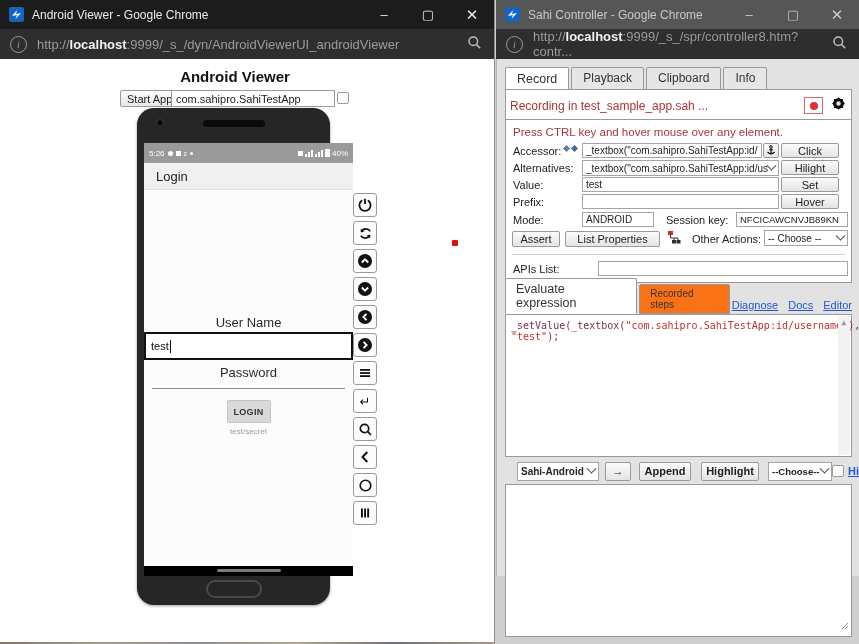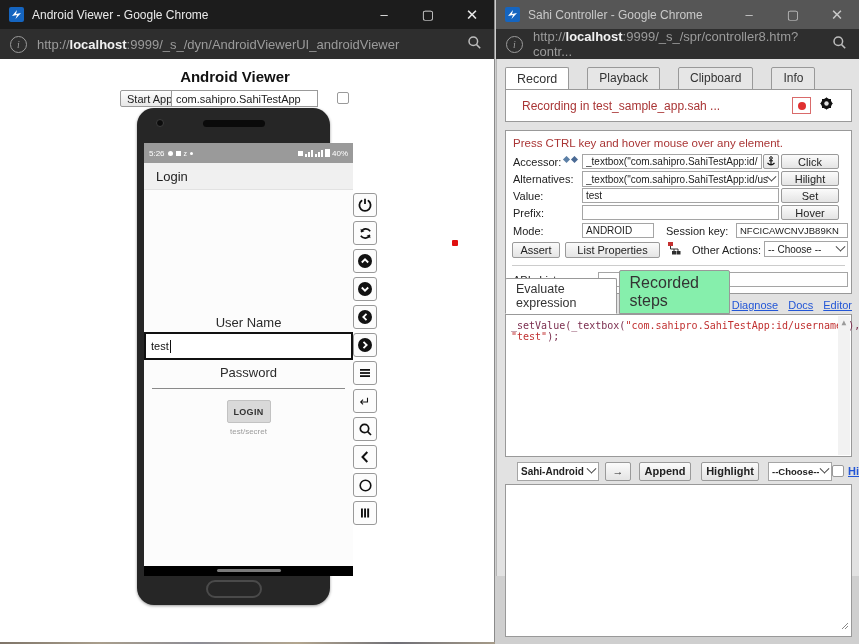--- a/index.html
+++ b/index.html
@@ -18,21 +18,21 @@
   .urlbar { position:absolute; left:0; top:29px; right:0; height:30px; background:#2e2e2e; display:flex; align-items:center; color:#9b9b9b; font-size:13px; }
   .urlbar .host { color:#f2f2f2; font-weight:bold; }
   .info-ic { width:17px; height:17px; border:1.5px solid #9b9b9b; border-radius:50%; margin:0 10px 0 10px; display:flex; align-items:center; justify-content:center; font-size:10px; font-style:italic; color:#9b9b9b; flex:0 0 auto; font-family:"Liberation Serif", serif; }
   .mag { margin-left:auto; margin-right:12px; flex:0 0 auto; }
 
   
   .lwin { position:absolute; left:0; top:0; width:495px; height:642px; background:#fff; border-right:1px solid #8a8a8a; }
   .lwin .content { position:absolute; left:0; top:59px; right:0; bottom:0; background:#fff; }
   .av-title { position:absolute; left:0; top:9px; width:470px; text-align:center; font-size:15px; font-weight:bold; color:#111; }
   .startapp { position:absolute; left:120px; top:31px; height:17px; font-size:11px; padding:0 6px; background:linear-gradient(#fdfdfd,#e7e7e7); border:1px solid #9a9a9a; border-radius:2px; color:#222; }
-  .pkg-input { position:absolute; left:171px; top:31px; width:147px; height:17px; font-size:11px; border:1px solid #9a9a9a; padding:0 4px; color:#222; font-family:"Liberation Sans", sans-serif; }
+  .pkg-input { position:absolute; left:171px; top:31px; width:164px; height:17px; font-size:11px; border:1px solid #9a9a9a; padding:0 4px; color:#222; font-family:"Liberation Sans", sans-serif; }
   .pkg-check { position:absolute; left:337px; top:33px; width:12px; height:12px; border:1px solid #9a9a9a; background:#fff; border-radius:2px; }
 
   
   .phone { position:absolute; left:137px; top:49px; width:193px; height:497px; background:#262626; border-radius:17px; box-shadow:0 1px 3px rgba(0,0,0,.4); }
   .cam { position:absolute; left:19px; top:11px; width:8px; height:8px; border-radius:50%; background:#0c0c0c; border:1px solid #3d3d3d; }
   .speaker { position:absolute; left:66px; top:12px; width:62px; height:7px; border-radius:4px; background:#0a0a0a; }
   .screen { position:absolute; left:7px; top:35px; width:209px; height:433px; background:#84cc16; overflow:hidden; }
   .statusbar { height:20px; background:#9a9a9a; color:#fff; display:flex; align-items:center; font-size:8px; padding:0 5px; }
   .sb-left { display:flex; align-items:center; gap:3px; }
   .sb-right { margin-left:auto; display:flex; align-items:center; gap:2px; }
@@ -56,39 +56,39 @@
 
   
   .sidecol { position:absolute; left:353px; top:134px; display:flex; flex-direction:column; gap:4px; }
   .sbtn { width:24px; height:24px; background:#fcfcfc; border:1px solid #999; border-radius:3px; display:flex; align-items:center; justify-content:center; color:#111; font-size:13px; }
   .reddot { position:absolute; width:6px; height:6px; background:#e01010; border-radius:1px; }
 
   
   .rwin { position:absolute; left:496px; top:0; width:363px; height:576px; background:#d8d8d8; }
   .rwin .page { position:absolute; left:0; top:59px; right:0; bottom:0; background:#e2e2e2; border-left:1px solid #b5b5b5; }
   .tabrow { position:absolute; left:8px; top:8px; display:flex; }
-  .tab { font-size:12px; color:#333; border:1px solid #999; padding:3px 11px 3px; background:#e6e6e6; margin-right:18px; border-radius:2px 2px 0 0; }
+  .tab { font-size:12px; color:#333; border:1px solid #999; padding:3px 11px 3px; background:#e6e6e6; margin-right:2px; border-radius:2px 2px 0 0; }
   .tab.active { background:#fff; border-bottom-color:#fff; padding-top:4px; font-size:12.5px; }
-  .recbar { position:absolute; left:8px; top:30px; right:7px; height:33px; background:#fff; border:1px solid #999; display:flex; align-items:center; padding:0 16px; }
+  .recbar { position:absolute; left:8px; top:30px; right:7px; height:33px; background:#fff; border:1px solid #999; display:flex; align-items:center; padding:0 4px; }
   .redtext { color:#a93535; font-size:12px; }
   .recbtn { margin-left:auto; width:19px; height:17px; border:1px solid #d96a6a; background:#fff; display:flex; align-items:center; justify-content:center; }
   .recbtn i { width:8px; height:8px; border-radius:50%; background:#e03030; }
   .gear { margin-left:7px; }
 
-  .formbox { position:absolute; left:8px; top:71px; right:7px; height:164px; background:#fff; border:1px solid #999; font-size:11px; color:#222; }
+  .formbox { position:absolute; left:8px; top:60px; right:7px; height:164px; background:#fff; border:1px solid #999; font-size:11px; color:#222; }
   .frow-label { position:absolute; left:7px; font-size:11px; color:#222; }
   .tinput { position:absolute; height:15px; border:1px solid #a5a5a5; background:#fff; font-size:10px; color:#222; padding:0 3px; font-family:"Liberation Sans", sans-serif; }
   .fakesel { position:absolute; height:16px; border:1px solid #a5a5a5; background:#fff; font-size:10px; color:#222; display:flex; align-items:center; padding:0 3px; }
   .chev { margin-left:auto; width:7px; height:7px; border-right:1.6px solid #444; border-bottom:1.6px solid #444; transform:rotate(45deg) translate(-2px,-2px); flex:0 0 auto; }
   .abtn { position:absolute; background:linear-gradient(#fbfbfb,#e4e4e4); border:1px solid #9a9a9a; border-radius:2px; font-size:11px; color:#222; display:flex; align-items:center; justify-content:center; }
   .sidebtns { width:58px; height:15px; right:12px; }
   .divider { position:absolute; left:6px; right:6px; top:134px; height:1px; background:#ccc; }
 
   .evaltabs { position:absolute; left:8px; top:234px; right:7px; height:21px; display:flex; align-items:flex-end; }
-  .etab { font-size:16px; border:1px solid #999; padding:3px 10px; background:#86efac; color:#333; margin-right:2px; border-radius:2px 2px 0 0; }
+  .etab { font-size:10px; border:1px solid #999; padding:3px 10px; background:#f97316; color:#333; margin-right:2px; border-radius:2px 2px 0 0; }
   .etab.active { background:#fff; border-bottom-color:#fff; font-size:12.5px; }
   .elinks { margin-left:auto; display:flex; gap:10px; font-size:11px; padding-bottom:3px; }
   .elinks a { color:#2356d6; text-decoration:underline; }
   .codebox { position:absolute; left:8px; top:255px; right:7px; height:143px; background:#fff; border:1px solid #999; font-family:"DejaVu Sans Mono", monospace; font-size:10px; padding:5px 16px 5px 5px; }
   .codebox .fn { color:#7b2d4e; }
   .codebox .str { color:#c03030; }
   .codescroll { position:absolute; right:1px; top:1px; bottom:1px; width:12px; background:#f2f2f2; display:flex; justify-content:center; padding-top:2px; color:#9a9a9a; font-size:8px; }
 
   .ctrlrow { position:absolute; left:20px; top:401px; right:7px; height:22px; display:flex; align-items:center;font-weight:bold; }
   .ctab { flex:0 0 auto; }

